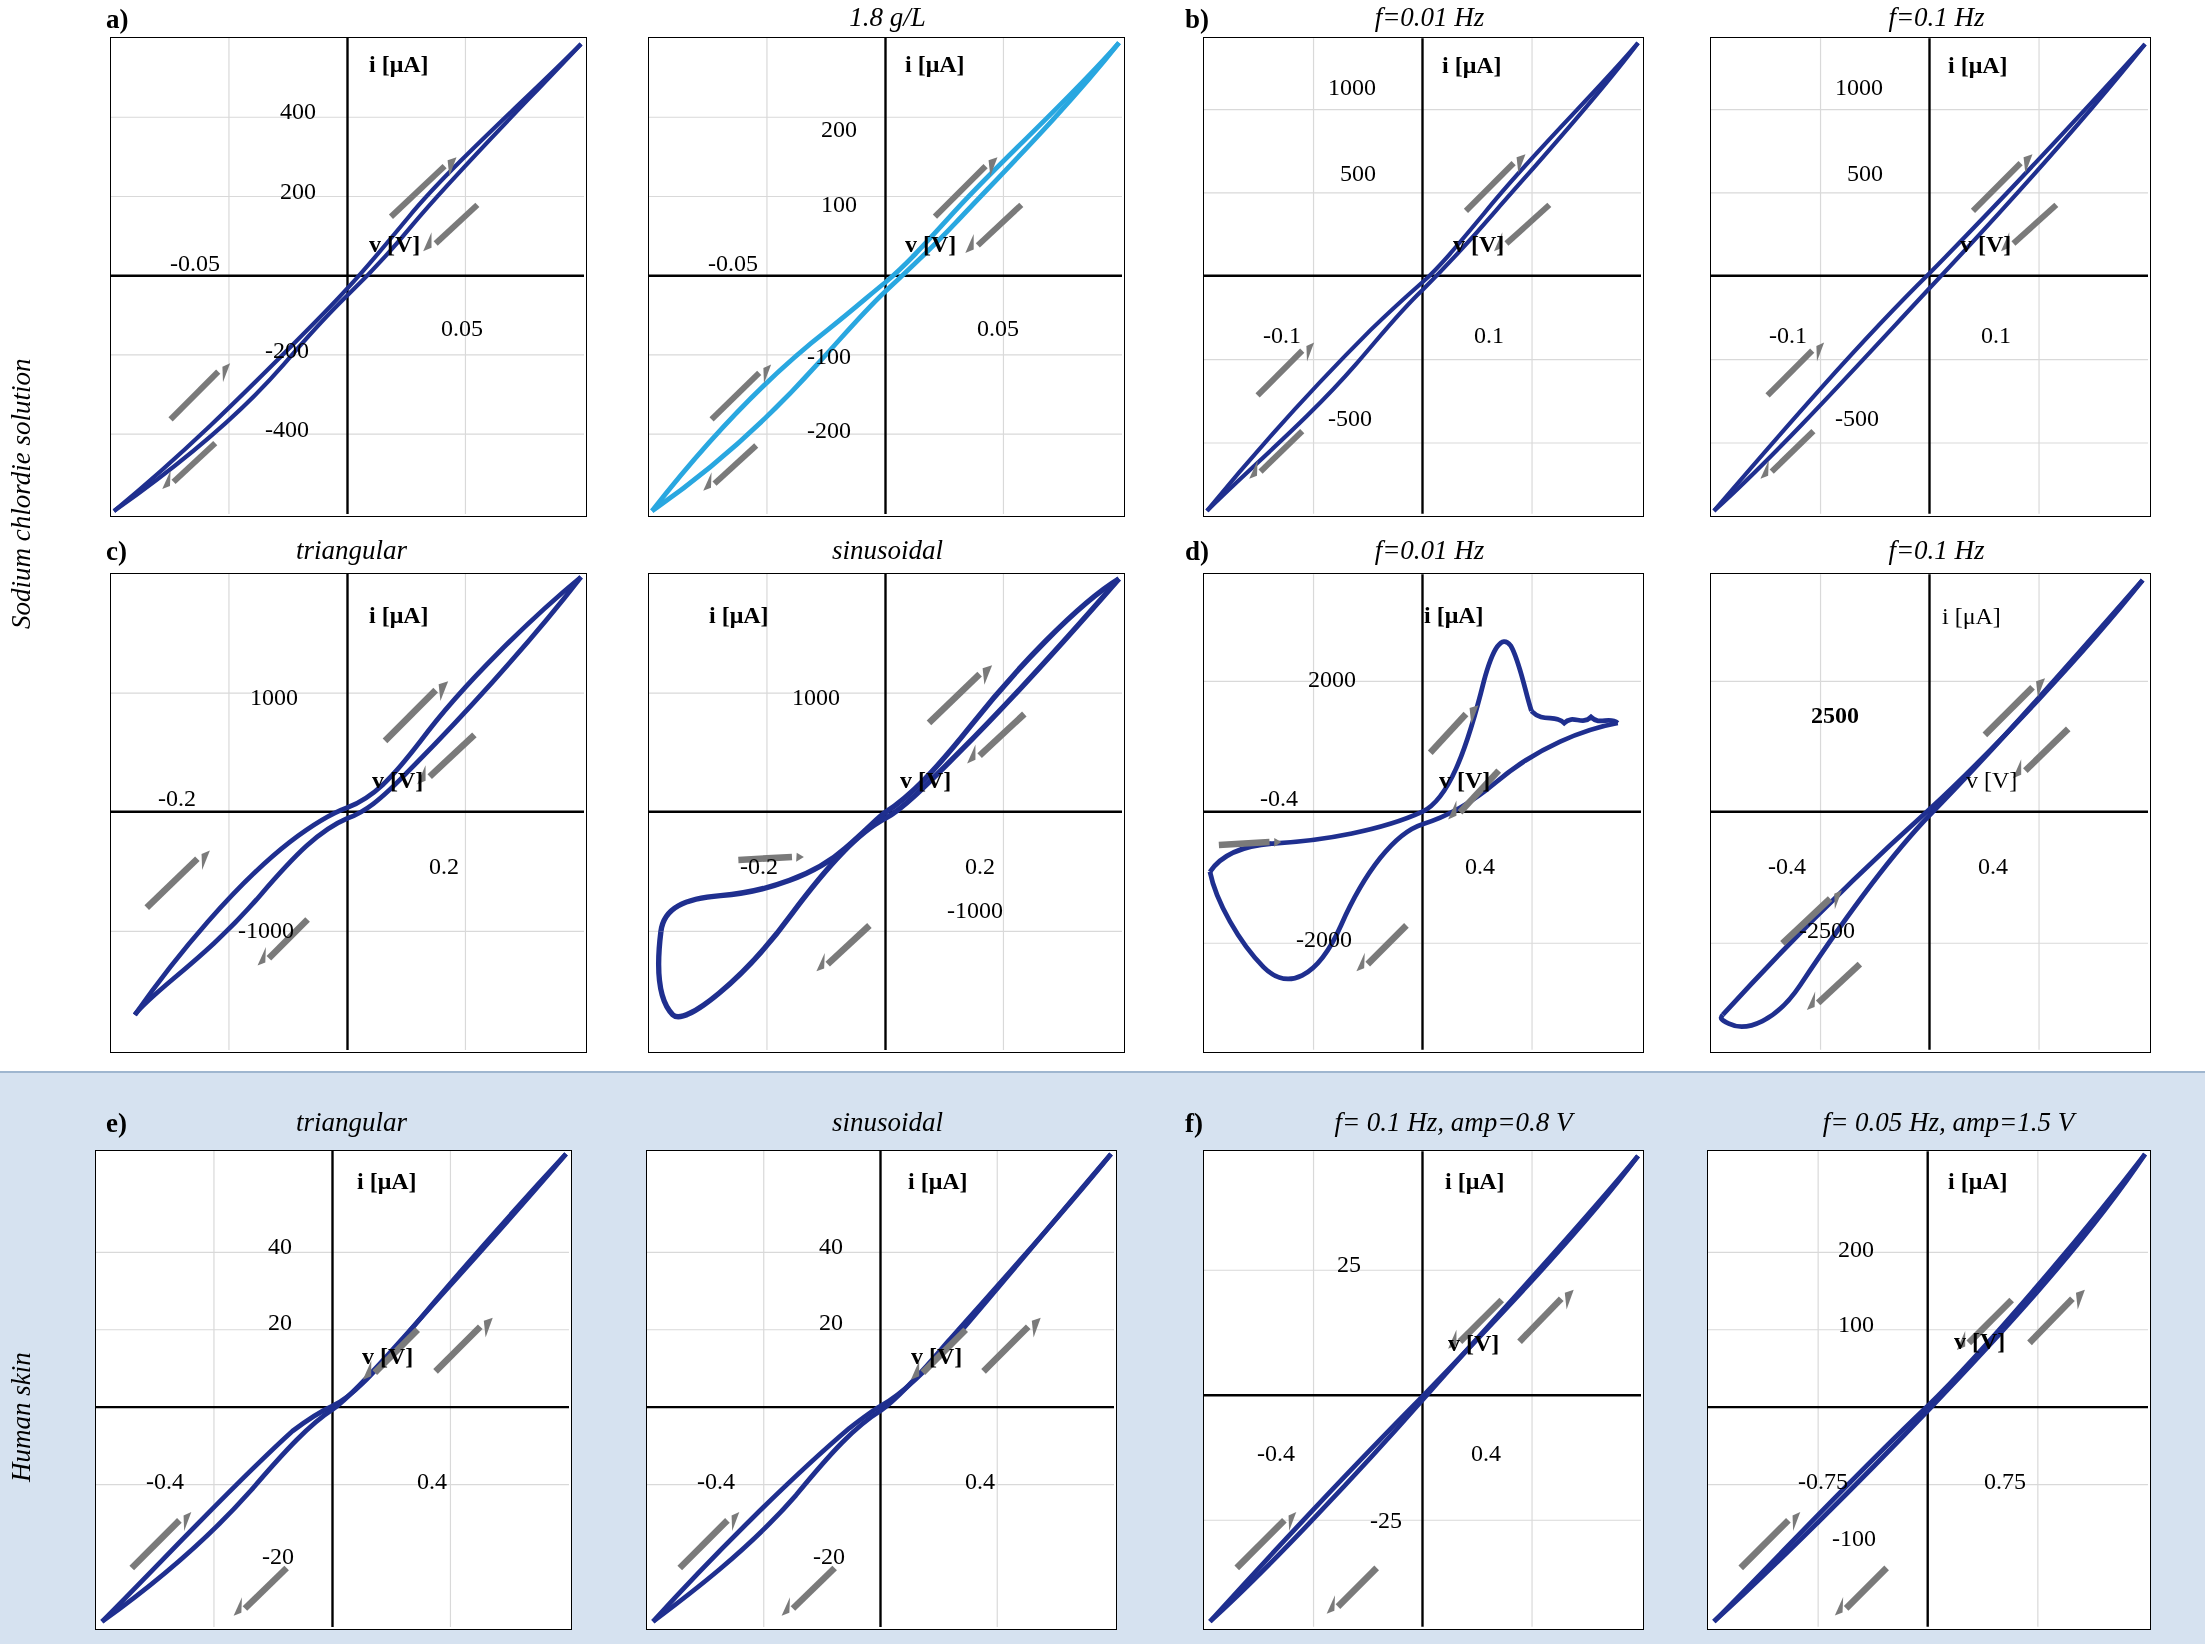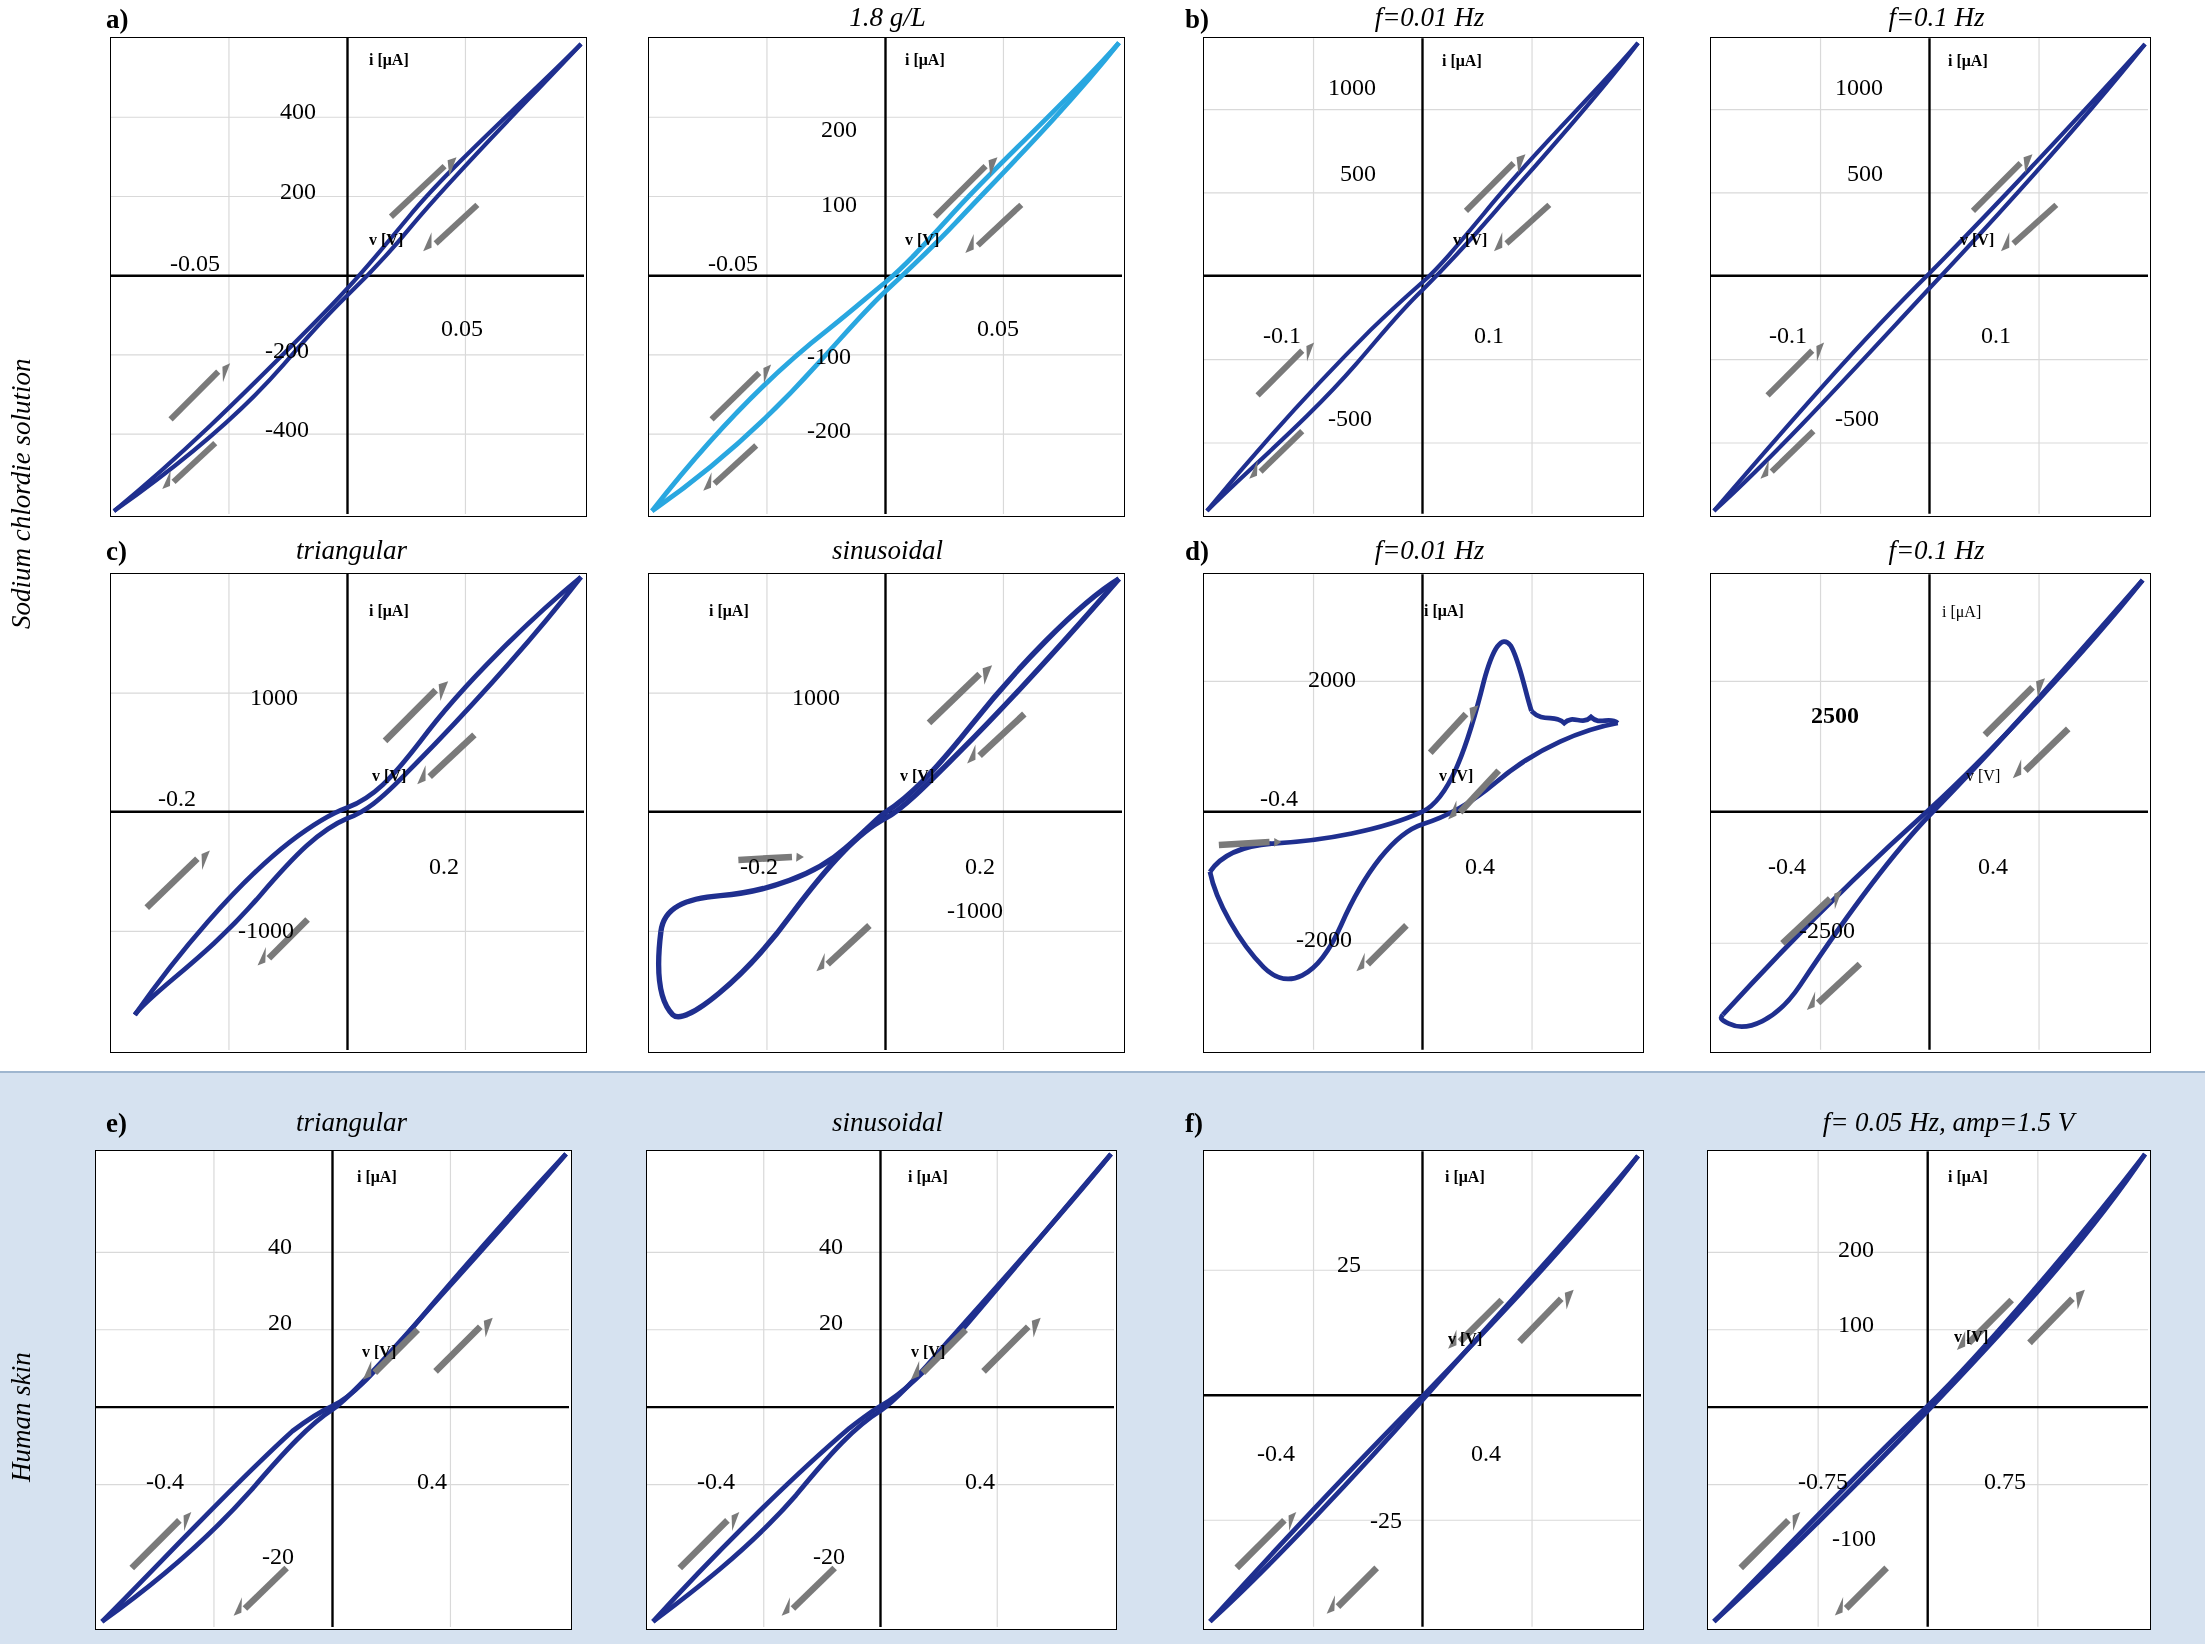--- a/index.html
+++ b/index.html
@@ -35,21 +35,21 @@
     font-size:27px;
     text-align:center;
     white-space:nowrap;
   }
 
   .plot{position:absolute;border:1.8px solid #000;background:#fff;box-sizing:border-box;}
   .plot svg{display:block;}
 
   .axlabel{
     position:absolute;
-    font-size:16px;
+    font-size:24px;
     white-space:nowrap;
   }
   .axlabel.bold{font-weight:bold;}
   .tick{
     position:absolute;
     font-size:24px;
     white-space:nowrap;
   }
 
   .divider{position:absolute;background:#9fb6cf;}
@@ -447,20 +447,21 @@
   </div>
   <div class="axlabel bold" style="left:908px;top:1168px;">i [μA]</div>
   <div class="axlabel bold" style="left:911px;top:1343px;">v [V]</div>
   <div class="tick" style="left:819px;top:1233px;">40</div>
   <div class="tick" style="left:819px;top:1309px;">20</div>
   <div class="tick" style="left:813px;top:1543px;">-20</div>
   <div class="tick" style="left:697px;top:1468px;">-0.4</div>
   <div class="tick" style="left:965px;top:1468px;">0.4</div>
 
   <div class="panel-letter" style="left:1185px;top:1108px;">f)</div>
+  <div class="panel-title" style="left:1215px;top:1107px;width:477px;">f= 0.1 Hz, amp=0.8 V</div>
   <div class="panel-title" style="left:1710px;top:1107px;width:477px;font-style:italic;">f= 0.05 Hz, amp=1.5 V</div>
 
   <div class="plot" style="left:1203px;top:1150px;width:441px;height:480px;">
     <svg width="437" height="476" viewBox="0 0 734 799">
       <g stroke="#d9d9d9" stroke-width="2">
         <line x1="0" y1="200" x2="734" y2="200"></line>
           <line x1="0" y1="620" x2="734" y2="620"></line>
         <line x1="184" y1="0" x2="184" y2="799"></line>
           <line x1="551" y1="0" x2="551" y2="799"></line>
       </g>

